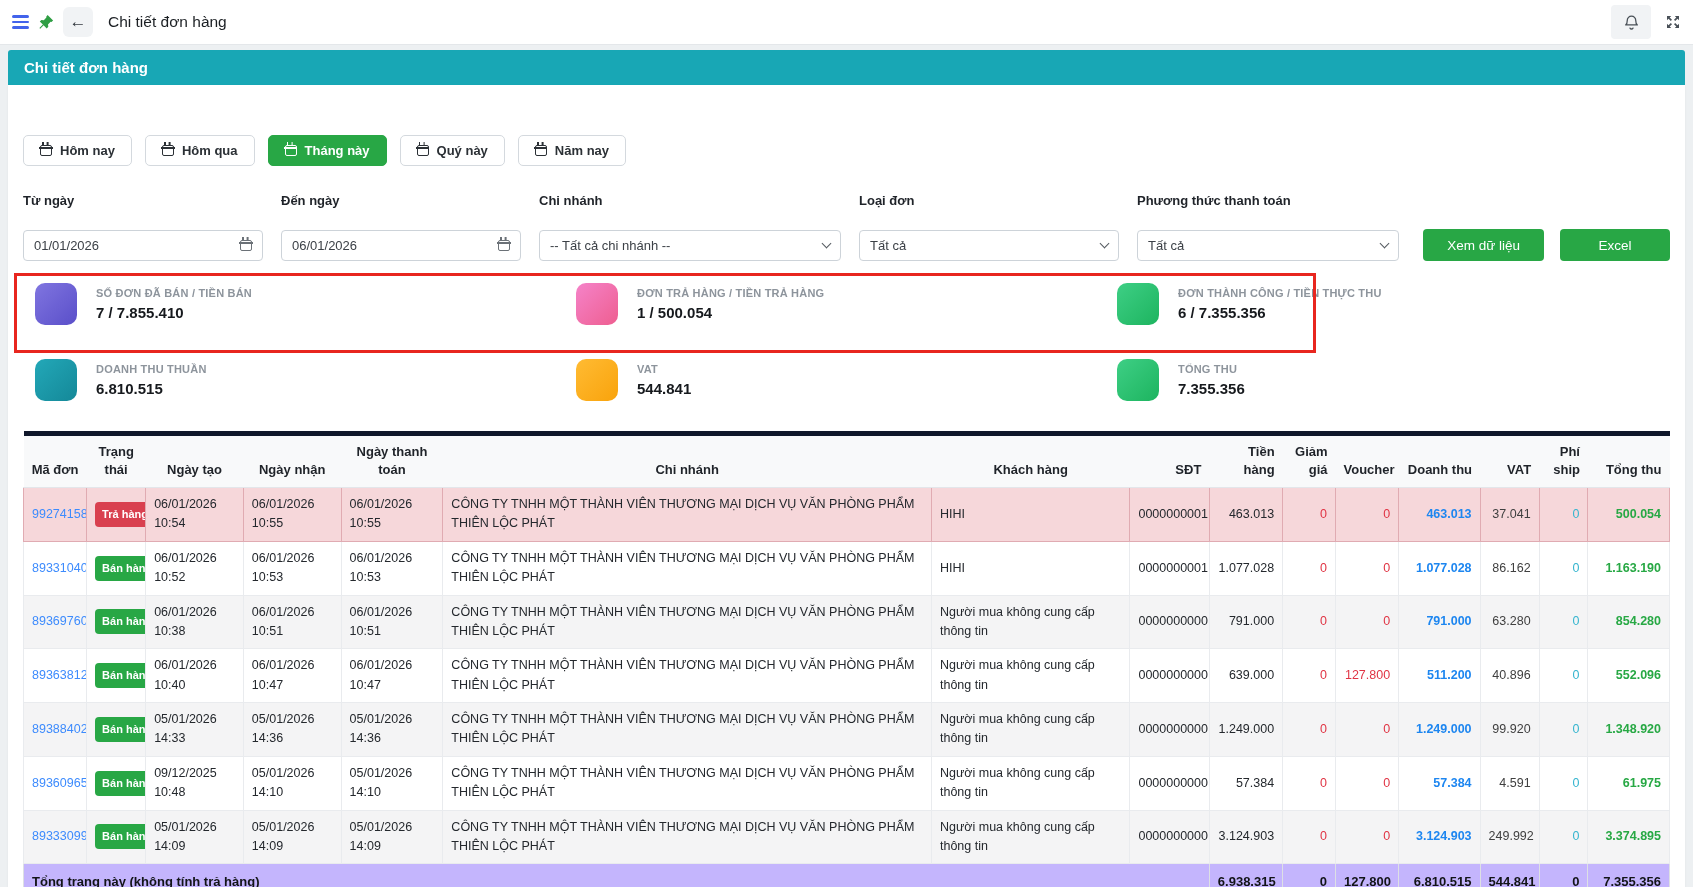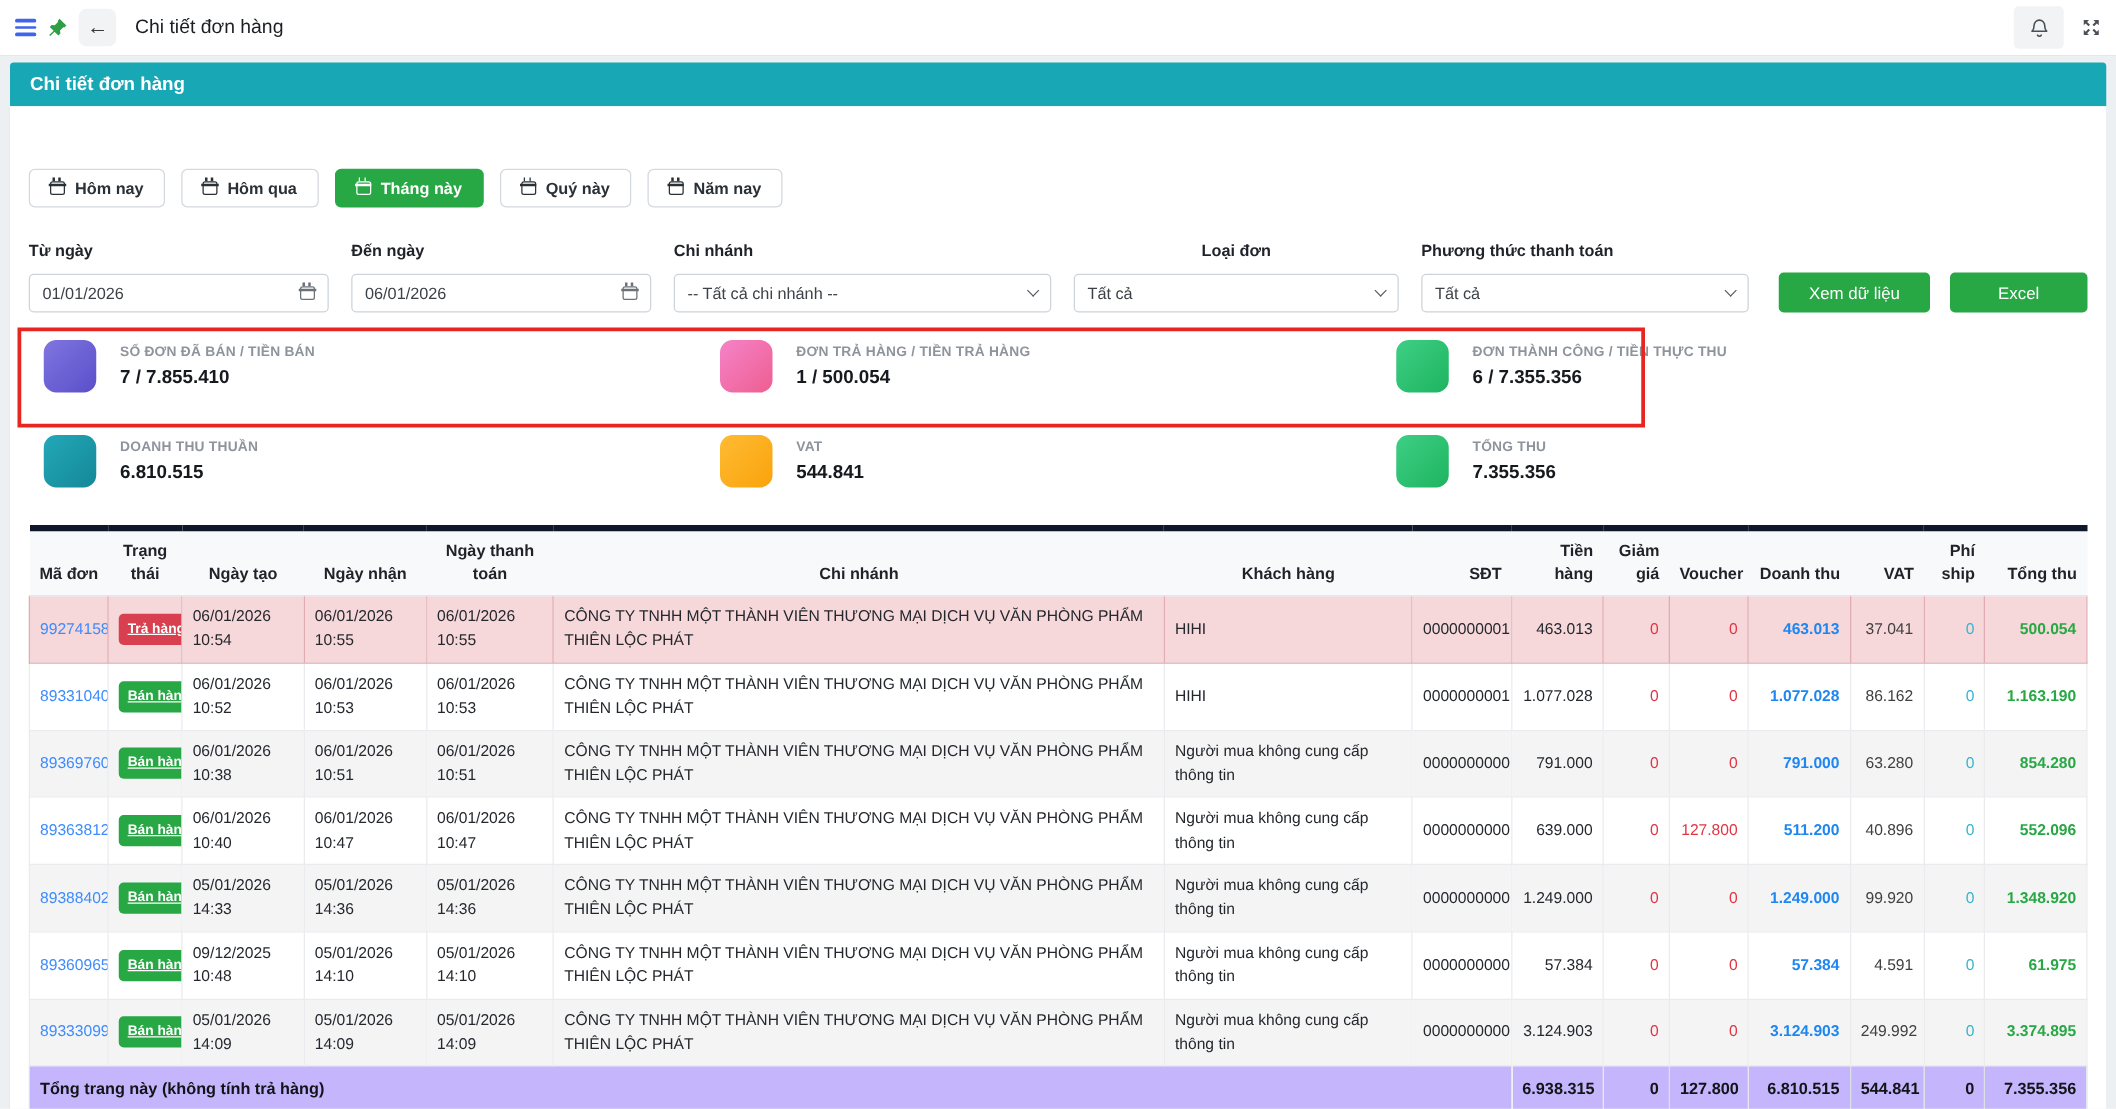--- a/index.html
+++ b/index.html
@@ -37,24 +37,24 @@
     display:inline-flex; align-items:center; gap:8px; height:31px; padding:0 16px;
     border:1px solid #d4d9de; border-radius:5px; background:#fff;
     font-family:inherit; font-size:13px; font-weight:600; color:#2b3035; cursor:pointer;
   }
   .qf-btn.active { background:#28a745; border-color:#28a745; color:#fff; }
   .cal { width:12px; height:11px; border:1.6px solid currentColor; border-radius:2px; position:relative; display:inline-block; flex:none; }
   .cal::before { content:""; position:absolute; left:-1.6px; right:-1.6px; top:1.4px; height:1.6px; background:currentColor; }
   .cal::after  { content:""; position:absolute; top:-3.6px; left:1.2px; width:1.6px; height:3px; background:currentColor; box-shadow:4.6px 0 0 currentColor; }
   
   .filter-row { display:flex; gap:18px; align-items:flex-end; margin-bottom:16px; }
-  .fgroup label { display:block; font-weight:700; font-size:13px; margin-bottom:11px; color:#1f2329; }
+  .fgroup label { display:block; font-weight:700; font-size:13px; margin-bottom:22px; color:#1f2329; }
   .fg-date   { width:240px; }
   .fg-branch { width:302px; }
-  .fg-type   { width:260px;text-align:center; }
+  .fg-type   { width:260px; }
   .fg-pay    { width:262px; }
   .fld {
     height:31px; border:1px solid #cdd3d9; border-radius:4px; background:#fff;
     display:flex; align-items:center; justify-content:space-between;
     padding:0 10px; font-size:13px; color:#3c4147; cursor:pointer;gap:18px;
   }
   .fld .cal { color:#6b7177; }
   .chev { width:7px; height:7px; border-right:1.7px solid #555b61; border-bottom:1.7px solid #555b61;
     transform:rotate(45deg); margin-top:-4px; flex:none; }
   .fbuttons { margin-left:auto; display:flex; gap:16px; }
@@ -86,21 +86,21 @@
     font-size:12.5px; padding:7px 8px; border:1px solid #e9ebee;
     vertical-align:middle; line-height:1.55; color:#24282d;
     overflow:hidden;
   }
   tbody tr { height:44px; }
   tbody tr.row-stripe td { background:#f4f4f5; }
   tbody tr.row-return td { background:#f6d7da; border-color:#e0abb2; }
   tfoot td { background:#c4b5fd; font-weight:700; font-size:13px; color:#121417; border-color:#dde0e4; padding:8px; }
   .a-c { text-align:center; } .a-l { text-align:left; } .a-r { text-align:right; }
   .order-link { color:#3d8bfd; text-decoration:none; cursor:pointer; }
-  .badge { display:inline-block; padding:4px 7px; border-radius:4px; color:#fff; font-size:11px; font-weight:700; white-space:nowrap;text-decoration:underline; }
+  .badge { display:inline-block; padding:4px 7px; border-radius:4px; color:#fff; font-size:11px; font-weight:700; white-space:nowrap; }
   .c-red   { color:#e03444; }
   .c-blue  { color:#1d86f0; font-weight:700; }
   .c-amber { color:#404040; }
   .c-ship  { color:#35b5cf; }
   .c-green { color:#27a844; font-weight:700; }
   .dcell div { white-space:nowrap; }
 </style>
 </head>
 <body>
 

